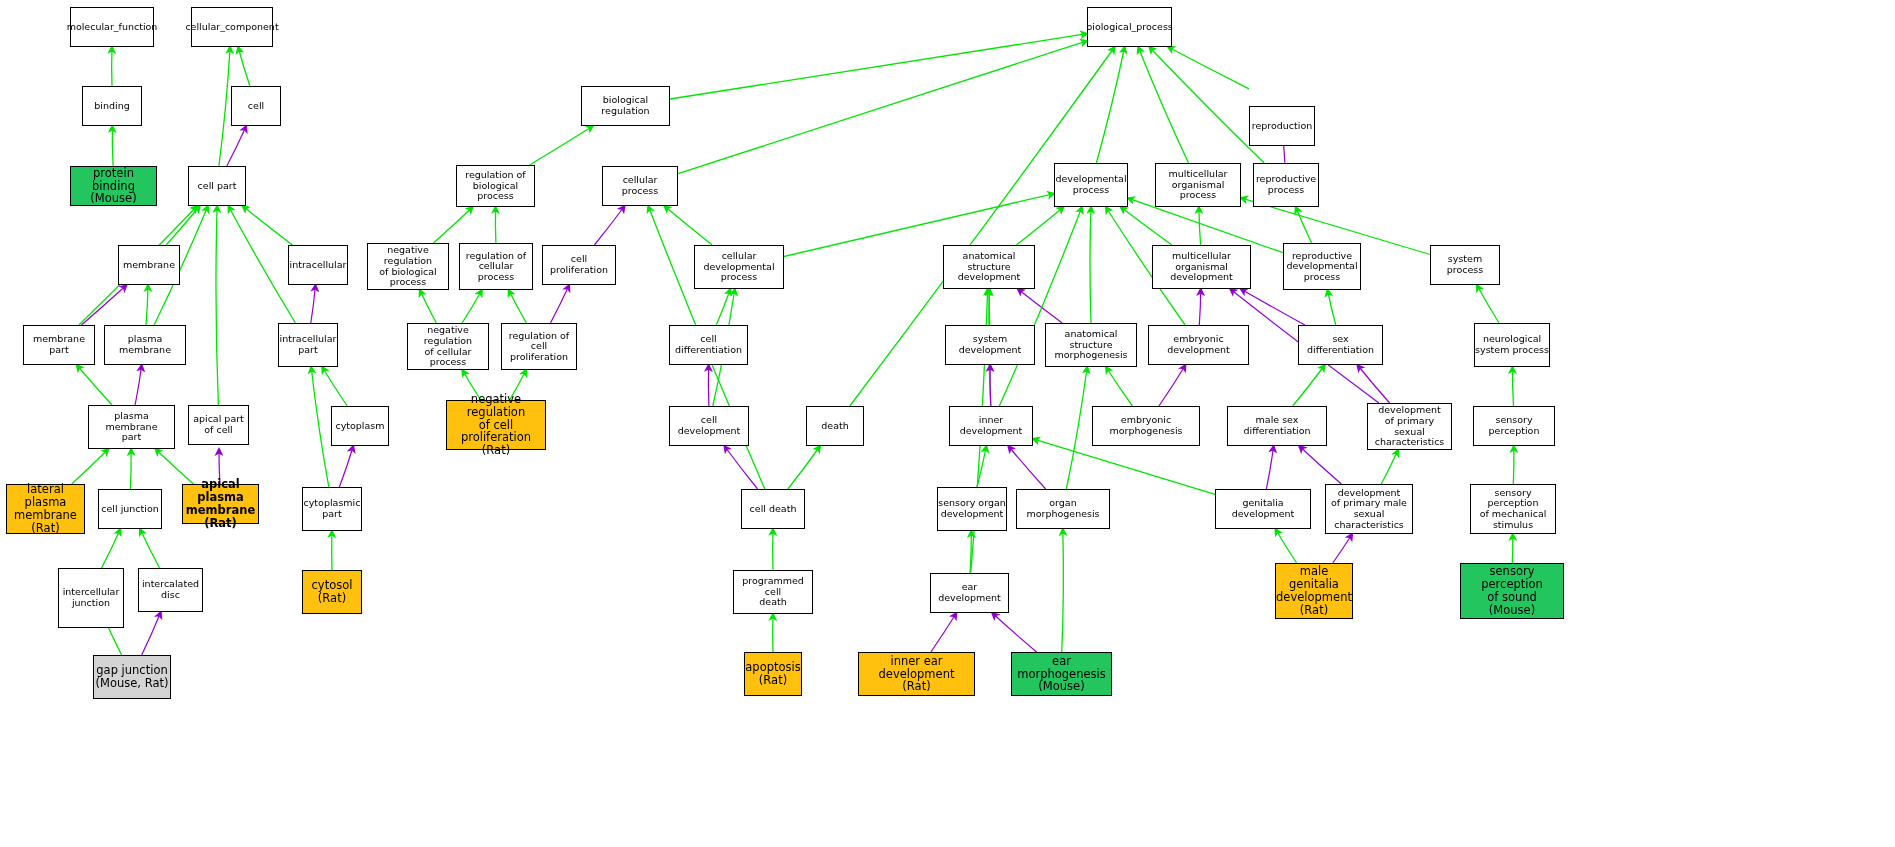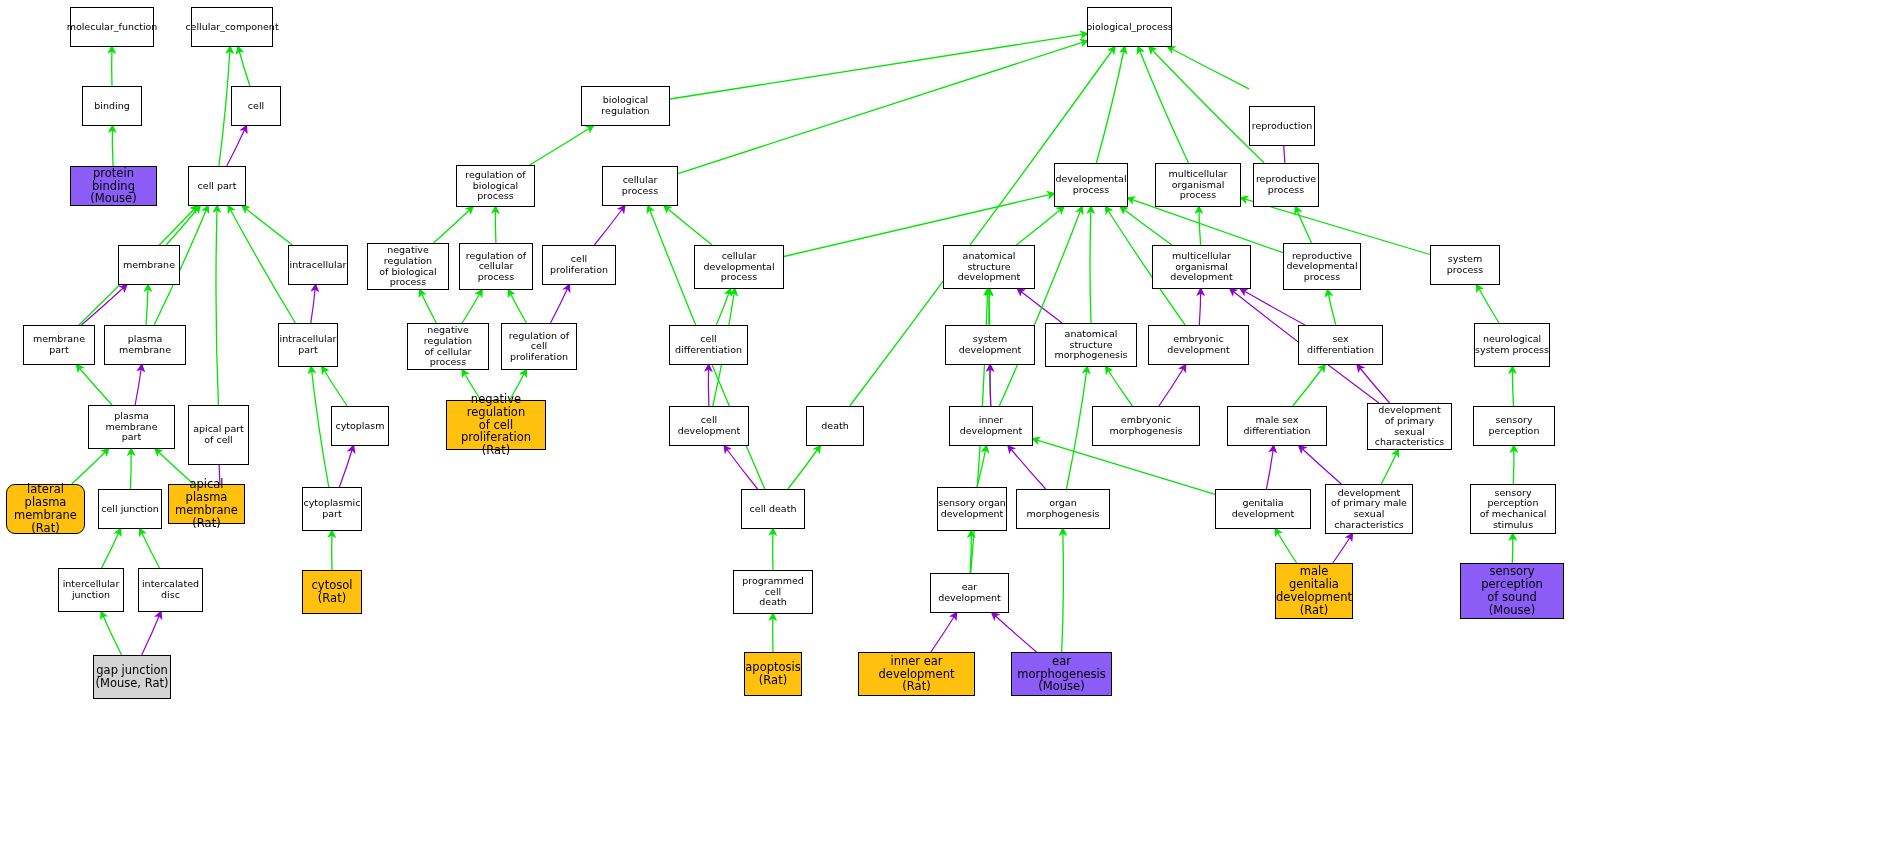--- a/index.html
+++ b/index.html
@@ -33,21 +33,21 @@
     justify-content: center;
     text-align: center;
     line-height: 1.12;
     color: #000000;
     overflow: visible;
     white-space: pre-line;
     z-index: 3;
   }
   .node.plain   { background: #ffffff; font-size: 9.5px; }
   .node.orange  { background: #ffc10e; font-size: 11.5px; }
-  .node.blue    { background: #8b5cf6; font-size: 11.5px; }
+  .node.blue    { background: #22c55e; font-size: 11.5px; }
   .node.grey    { background: #d4d4d4; font-size: 11.5px; }
 </style>
 </head>
 <body>
 
 <div id="canvas">
   <svg id="edge-layer" viewBox="0 0 1895 847" width="1895" height="847">
     <defs>
       <marker id="arrow-green" markerWidth="9" markerHeight="9" refX="7" refY="4.5" orient="auto" markerUnits="userSpaceOnUse">
         <path d="M0,0 L9,4.5 L0,9 L2.2,4.5 Z" fill="#00e600"></path>
@@ -204,56 +204,56 @@
       <div class="node plain" style="left: 669px; top: 325px; width: 79px; height: 40px;">cell differentiation</div>
       <div class="node plain" style="left: 945px; top: 325px; width: 90px; height: 40px;">system development</div>
       <div class="node plain" style="left: 1045px; top: 323px; width: 92px; height: 44px;">anatomical structure
 morphogenesis</div>
       <div class="node plain" style="left: 1148px; top: 325px; width: 101px; height: 40px;">embryonic development</div>
       <div class="node plain" style="left: 1298px; top: 325px; width: 85px; height: 40px;">sex differentiation</div>
       <div class="node plain" style="left: 1474px; top: 323px; width: 76px; height: 44px;">neurological
 system process</div>
       <div class="node plain" style="left: 88px; top: 405px; width: 87px; height: 44px;">plasma membrane
 part</div>
-      <div class="node plain" style="left: 188px; top: 405px; width: 61px; height: 60px;">apical part
+      <div class="node plain" style="left: 188px; top: 405px; width: 61px; height: 40px;">apical part
 of cell</div>
       <div class="node plain" style="left: 331px; top: 406px; width: 58px; height: 40px;">cytoplasm</div>
       <div class="node orange" style="left: 446px; top: 400px; width: 100px; height: 50px;">negative regulation
 of cell proliferation
 (Rat)</div>
       <div class="node plain" style="left: 669px; top: 406px; width: 80px; height: 40px;">cell development</div>
       <div class="node plain" style="left: 806px; top: 406px; width: 58px; height: 40px;">death</div>
       <div class="node plain" style="left: 949px; top: 406px; width: 84px; height: 40px;">inner development</div>
       <div class="node plain" style="left: 1092px; top: 406px; width: 108px; height: 40px;">embryonic morphogenesis</div>
       <div class="node plain" style="left: 1227px; top: 406px; width: 100px; height: 40px;">male sex differentiation</div>
       <div class="node plain" style="left: 1367px; top: 403px; width: 85px; height: 47px;">development
 of primary sexual
 characteristics</div>
       <div class="node plain" style="left: 1473px; top: 406px; width: 82px; height: 40px;">sensory perception</div>
-      <div class="node orange" style="left: 6px; top: 484px; width: 79px; height: 50px; border-radius: 9px;">lateral plasma
+      <div class="node orange" style="left: 6px; top: 484px; width: 79px; height: 50px;">lateral plasma
 membrane
 (Rat)</div>
       <div class="node plain" style="left: 98px; top: 489px; width: 64px; height: 40px;">cell junction</div>
-      <div class="node orange" style="left: 168px; top: 484px; width: 77px; height: 40px;">apical plasma
+      <div class="node orange" style="left: 182px; top: 484px; width: 77px; height: 40px; font-weight: bold;">apical plasma
 membrane
 (Rat)</div>
       <div class="node plain" style="left: 302px; top: 487px; width: 60px; height: 44px;">cytoplasmic
 part</div>
       <div class="node plain" style="left: 741px; top: 489px; width: 64px; height: 40px;">cell death</div>
       <div class="node plain" style="left: 937px; top: 487px; width: 70px; height: 44px;">sensory organ
 development</div>
       <div class="node plain" style="left: 1016px; top: 489px; width: 94px; height: 40px;">organ morphogenesis</div>
       <div class="node plain" style="left: 1215px; top: 489px; width: 96px; height: 40px;">genitalia development</div>
       <div class="node plain" style="left: 1325px; top: 484px; width: 88px; height: 50px;">development
 of primary male
 sexual characteristics</div>
       <div class="node plain" style="left: 1470px; top: 484px; width: 86px; height: 50px;">sensory perception
 of mechanical
 stimulus</div>
-      <div class="node plain" style="left: 58px; top: 568px; width: 66px; height: 44px;">intercellular
+      <div class="node plain" style="left: 58px; top: 568px; width: 66px; height: 60px;">intercellular
 junction</div>
       <div class="node plain" style="left: 138px; top: 568px; width: 65px; height: 44px;">intercalated
 disc</div>
       <div class="node orange" style="left: 302px; top: 570px; width: 60px; height: 44px;">cytosol
 (Rat)</div>
       <div class="node plain" style="left: 930px; top: 573px; width: 79px; height: 40px;">ear development</div>
       <div class="node orange" style="left: 1275px; top: 563px; width: 78px; height: 56px;">male genitalia
 development
 (Rat)</div>
       <div class="node blue" style="left: 1460px; top: 563px; width: 104px; height: 56px;">sensory perception

